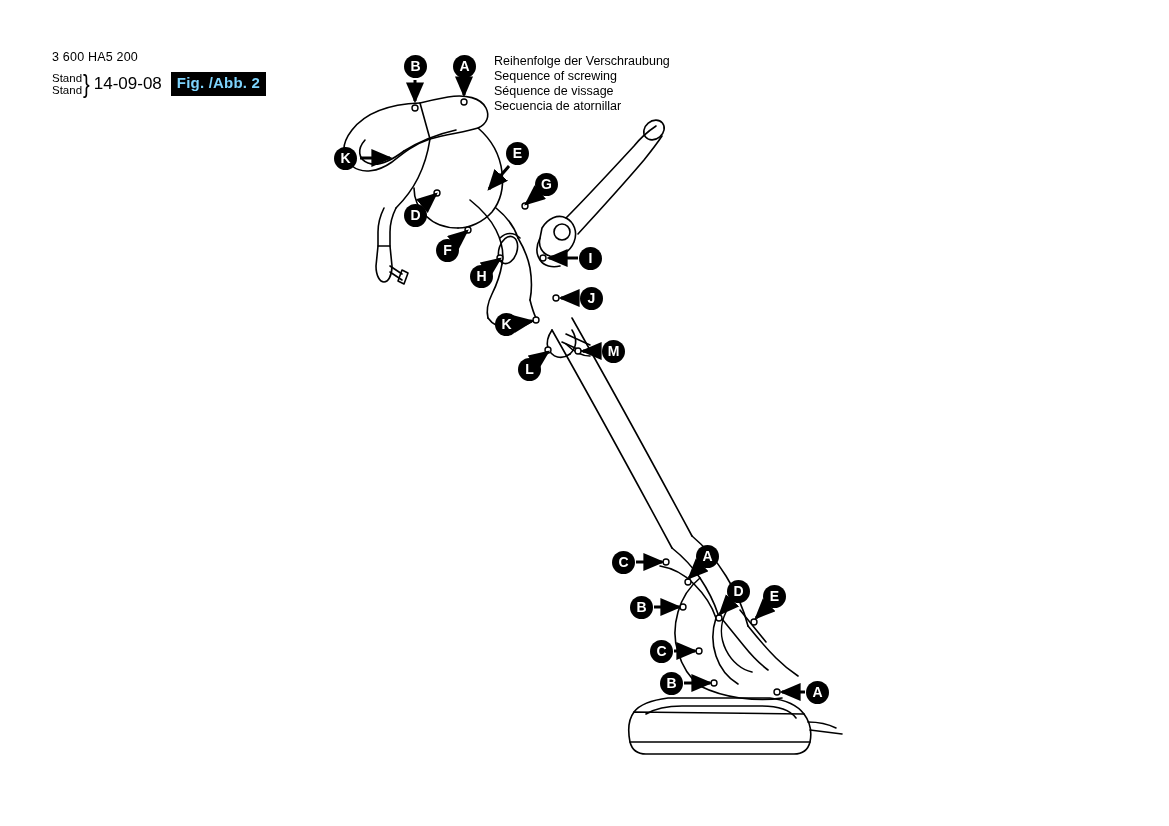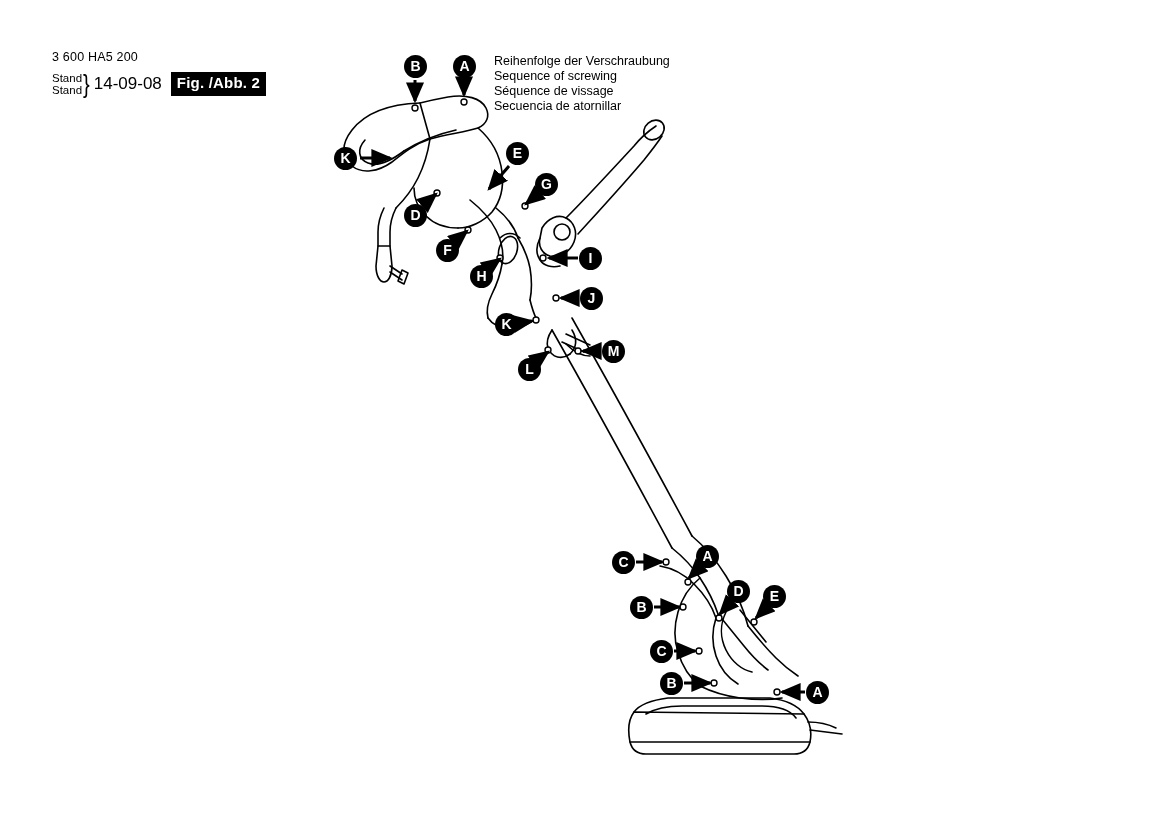--- a/index.html
+++ b/index.html
@@ -50,21 +50,21 @@
     line-height: 0.9;
     margin: 0 4px 0 1px;
     transform: scaleY(1.25);
   }
   #date-text {
     font-size: 17px;
     margin-right: 9px;
   }
   #fig-box {
     background: #000000;
-    color: #ffffff;
+    color: #7dd3fc;
     font-weight: bold;
     font-size: 15px;
     padding: 2px 6px 3px 6px;
     letter-spacing: 0.2px;
     white-space: nowrap;
   }
 
   
   #legend {
     left: 494px;

